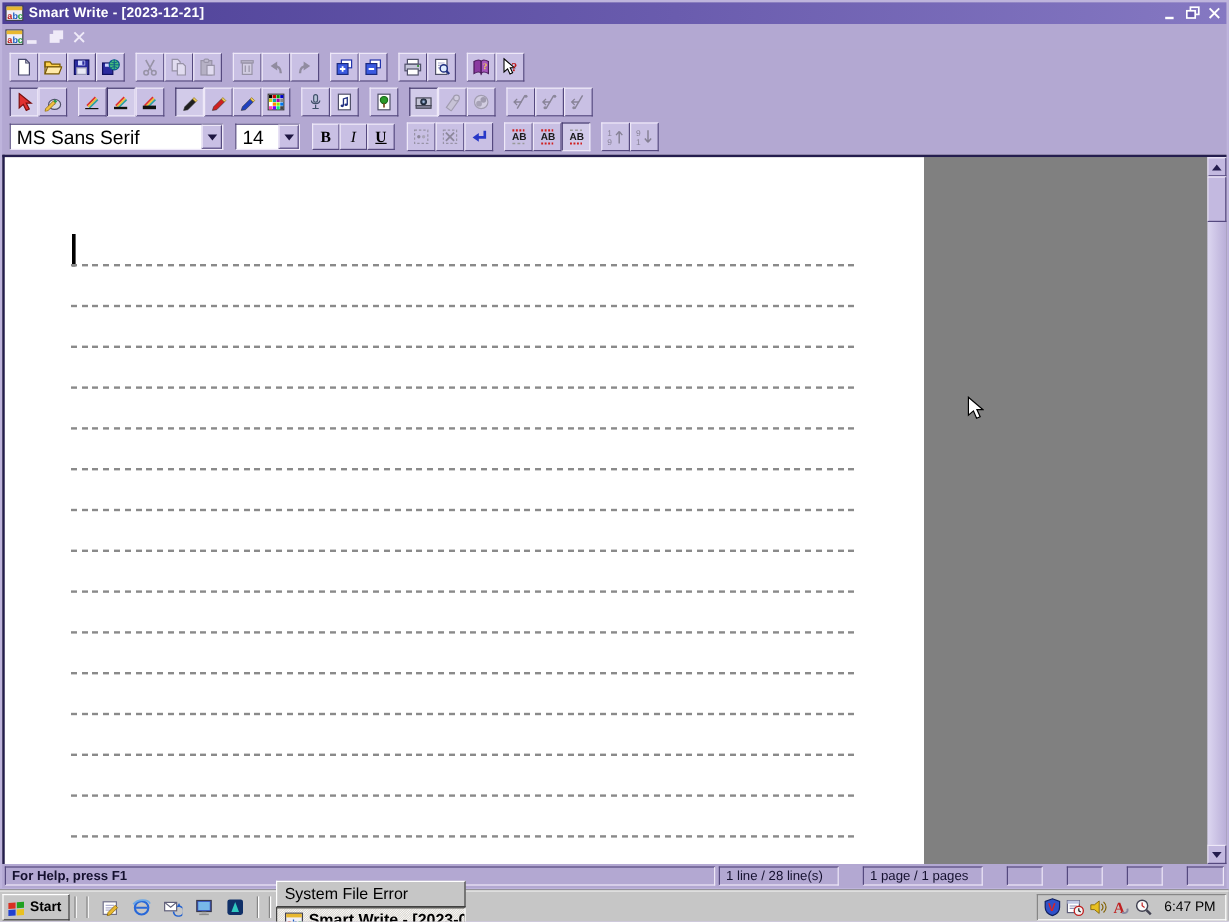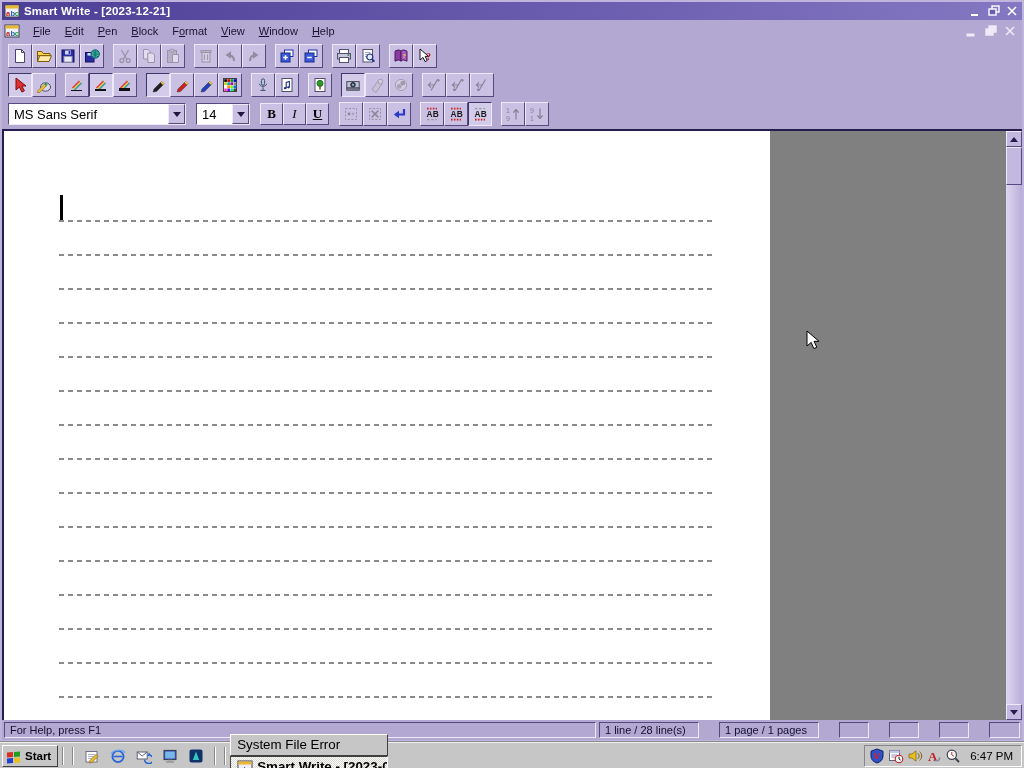--- a/index.html
+++ b/index.html
@@ -24,21 +24,21 @@
   
   .toolbar { height:29px; display:flex; align-items:center; padding:0 6px; background:#b3a8d2; }
   .tb-group { display:flex; margin-right:9px; }
   .tb-btn { width:24px; height:24px; background:#c9c0e4; border:1px solid; border-color:#eee8f8 #55497f #55497f #eee8f8; display:flex; align-items:center; justify-content:center; padding:0; }
   .tb-btn.active { border-color:#40356a #eee8f8 #eee8f8 #40356a; background:#d2cbe9; }
   .tb-btn.disabled svg { filter:grayscale(1) opacity(.45); }
   .tb-btn svg { display:block; }
 
   .fontbar { height:30px; }
   .combo { height:22px; background:#fff; border:1px solid; border-color:#55497f #eee8f8 #eee8f8 #55497f; display:flex; align-items:stretch; margin-right:10px; }
-  .combo .txt { padding:3px 5px 0 5px; font-size:13px; color:#000; white-space:nowrap; overflow:hidden; flex:1; }
+  .combo .txt { padding:3px 5px 0 5px; font-size:16px; color:#000; white-space:nowrap; overflow:hidden; flex:1; }
   .combo .drop { width:17px; background:#c9c0e4; border:1px solid; border-color:#eee8f8 #55497f #55497f #eee8f8; display:flex; align-items:center; justify-content:center; }
   .drop-arrow { width:0; height:0; border-left:4px solid transparent; border-right:4px solid transparent; border-top:5px solid #1d1640; }
   .font-combo { width:178px; }
   .size-combo { width:54px;justify-content:space-between; }
   .fmt-btn { width:23px; height:22px; background:#c9c0e4; border:1px solid; border-color:#eee8f8 #55497f #55497f #eee8f8; font-family:"Liberation Serif","DejaVu Serif",serif; font-size:13px; color:#000; display:flex; align-items:center; justify-content:center; }
   .fmt-btn.b { font-weight:bold; }
   .fmt-btn.i { font-style:italic; }
   .fmt-btn.u { text-decoration:underline; font-weight:bold; }
   .fmt-group { display:flex; margin-right:10px; }
 
@@ -55,21 +55,21 @@
   .vscroll { width:16px; height:100%; background:linear-gradient(90deg,#ddd7f1,#b9aed8); display:flex; flex-direction:column; }
   .sb-btn { width:16px; height:16px; background:#c3b9e0; border:1px solid; border-color:#eee8f8 #55497f #55497f #eee8f8; display:flex; align-items:center; justify-content:center; }
   .sb-up-arrow { width:0; height:0; border-left:4px solid transparent; border-right:4px solid transparent; border-bottom:5px solid #241d4e; }
   .sb-down-arrow { width:0; height:0; border-left:4px solid transparent; border-right:4px solid transparent; border-top:5px solid #241d4e; }
   .sb-thumb { width:16px; height:38px; background:#c3b9e0; border:1px solid; border-color:#eee8f8 #55497f #55497f #eee8f8; }
   .sb-track { flex:1; }
 
   
   .statusbar { height:20px; display:flex; align-items:center; padding:2px 2px; gap:3px; background:#b3a8d2; color:#14102e; }
   .sb-panel { height:16px; border:1px solid; border-color:#55497f #eee8f8 #eee8f8 #55497f; padding:1px 5px 0 5px; white-space:nowrap; overflow:hidden; }
-  .sb-panel.help { flex:1; }
+  .sb-panel.help { flex:1;font-weight:bold; }
 
   
   .taskbar { position:absolute; left:0; bottom:0; width:1024px; height:26px; background:#c6c6c6; border-top:1px solid #efefef; box-shadow:0 -1px 0 #8a8a8a; display:flex; align-items:center; padding:2px 2px; }
   .start-btn { height:22px; display:flex; align-items:center; gap:3px; padding:0 6px 0 3px; background:#c6c6c6; border:1px solid; border-color:#fff #404040 #404040 #fff; font-weight:bold; font-size:11.5px; color:#000; }
   .tk-divider { width:2px; height:18px; border-left:1px solid #868686; border-right:1px solid #fff; margin:0 4px; }
   .quick-launch { display:flex; align-items:center; gap:6px; padding:0 4px; }
   .ql-icon { width:20px; height:20px; display:flex; align-items:center; justify-content:center; }
   .task-btn { height:22px; width:158px; display:flex; align-items:center; gap:4px; padding:0 6px; margin-right:4px; background:#c6c6c6; border:1px solid; border-color:#fff #404040 #404040 #fff; color:#000; white-space:nowrap; overflow:hidden; }
   .task-btn.active { border-color:#404040 #fff #fff #404040; font-weight:bold;
     background-color:#d9d6cf;
@@ -117,30 +117,20 @@
   <div class="menubar">
     <span class="app-icon">
         <svg width="16" height="16" viewBox="0 0 16 16">
           <rect x="1" y="2" width="14" height="12" fill="#f0eff6" stroke="#404050"></rect>
           <rect x="1.5" y="2.5" width="13" height="3" fill="#e8b830"></rect>
           <text x="2" y="12.6" font-size="7.5" font-weight="bold" fill="#c02020" font-family="sans-serif">a</text>
           <text x="6.5" y="12.6" font-size="7.5" font-weight="bold" fill="#2060c0" font-family="sans-serif">b</text>
           <text x="10.8" y="12.6" font-size="7.5" font-weight="bold" fill="#20a040" font-family="sans-serif">c</text>
         </svg>
       </span>
-    <div class="menu-items" id="menu-items">
-        <span class="menu-item"><u>F</u>ile</span>
-        <span class="menu-item"><u>E</u>dit</span>
-        <span class="menu-item"><u>P</u>en</span>
-        <span class="menu-item"><u>B</u>lock</span>
-        <span class="menu-item">F<u>o</u>rmat</span>
-        <span class="menu-item"><u>V</u>iew</span>
-        <span class="menu-item"><u>W</u>indow</span>
-        <span class="menu-item"><u>H</u>elp</span>
-      </div>
     <span class="mdi-btns">
       <span class="win-btn">
           <svg width="12" height="12" viewBox="0 0 12 12">
             <rect x="1" y="9" width="7" height="2"></rect>
           </svg>
         </span>
       <span class="win-btn">
           <svg width="12" height="12" viewBox="0 0 12 12">
             <rect x="4" y="1" width="7" height="6" fill="none" stroke-width="1.4"></rect>
             <rect x="1" y="4" width="7" height="6" fill="#b3a8d2" stroke-width="1.4"></rect>

